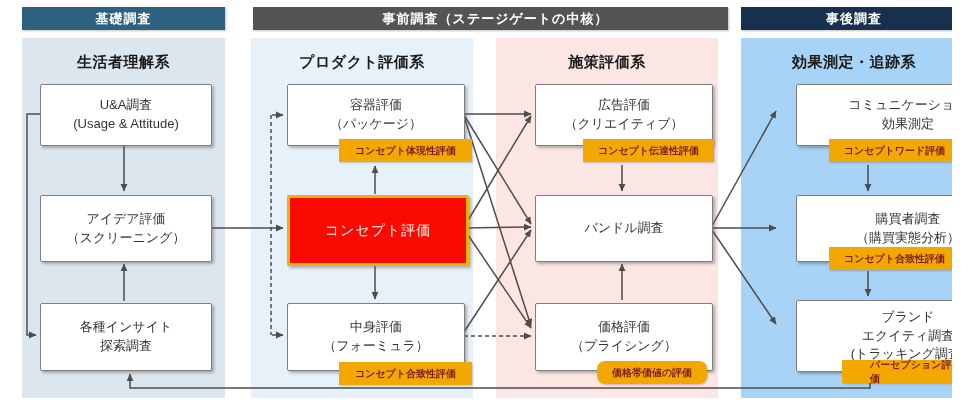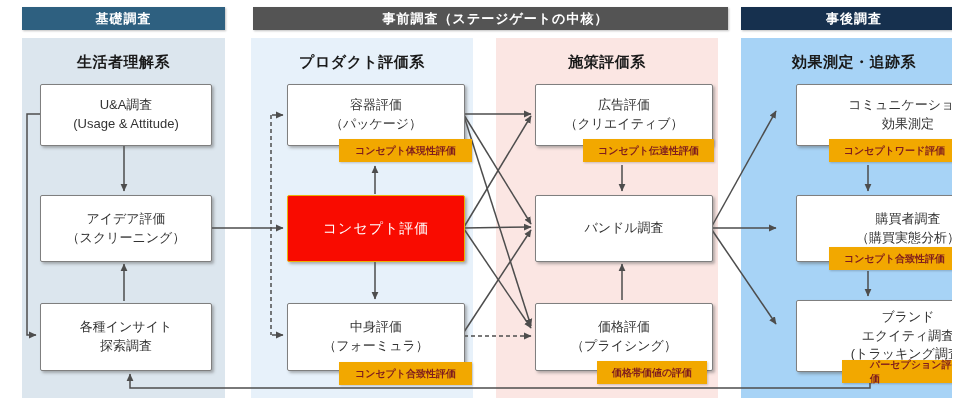--- a/index.html
+++ b/index.html
@@ -15,21 +15,21 @@
   .colbg2{left:251px;width:222px;background:#E7F1FA;}
   .colbg3{left:496px;width:222px;background:#FBE6E3;}
   .colbg4{left:741px;width:226px;background:#A7D3F6;}
   .coltitle{position:absolute;top:52px;height:20px;display:flex;align-items:center;justify-content:center;
        font-size:15px;font-weight:bold;color:#1a1a1a;letter-spacing:.5px;}
   .ct1{left:22px;width:203px;}.ct2{left:251px;width:222px;}.ct3{left:496px;width:222px;}.ct4{left:741px;width:226px;}
   svg.arrows{position:absolute;left:0;top:0;z-index:2;}
   .box{position:absolute;z-index:3;background:#ffffff;border:1px solid #7F7F7F;border-radius:2px;
        box-shadow:2px 2px 3px rgba(90,90,90,.45);display:flex;align-items:center;justify-content:center;
        text-align:center;font-size:13px;color:#333333;line-height:1.45;white-space:pre-line;}
-  .box.red{background:#F90B00;border:1px solid #eab308;color:#ffffff;font-size:14px;letter-spacing:1px;}
+  .box.red{background:#F90B00;border:3px solid #eab308;color:#ffffff;font-size:14px;letter-spacing:1px;}
   .c1{left:40px;width:170px;}
   .c2{left:287px;width:176px;}
   .c3{left:535px;width:176px;}
   .c4{left:796px;width:176px;padding-left:23px;}
   .r1{top:84px;height:60px;}
   .r2{top:195px;height:65px;}
   .r3{top:303px;height:66px;}
   .tag{position:absolute;z-index:4;height:23px;background:#F2A800;color:#7f1d1d;font-size:10px;font-weight:bold;
        display:flex;align-items:center;justify-content:center;box-sizing:border-box;padding:0 4px;
        box-shadow:1px 1px 2px rgba(0,0,0,.2);}
@@ -118,18 +118,18 @@
 効果測定</div>
   <div class="box c4 r2">購買者調査
 （購買実態分析）</div>
   <div class="box c4" style="top:300px;height:70px;">ブランド
 エクイティ調査
 (トラッキング調査)</div>
 
   <div class="tag" style="left:339px;top:139px;width:133px;">コンセプト体現性評価</div>
   <div class="tag" style="left:339px;top:362px;width:133px;">コンセプト合致性評価</div>
   <div class="tag" style="left:583px;top:139px;width:131px;">コンセプト伝達性評価</div>
-  <div class="tag" style="left:597px;top:361px;width:110px;">価格帯価値の評価</div>
+  <div class="tag" style="left:597px;top:361px;width:110px;border-radius:8px;">価格帯価値の評価</div>
   <div class="tag" style="left:829px;top:139px;width:131px;">コンセプトワード評価</div>
   <div class="tag" style="left:829px;top:247px;width:131px;">コンセプト合致性評価</div>
   <div class="tag" style="left:842px;top:360px;width:118px;padding-left:28px;">パーセプション評価</div>
 
 </div>
 
 </body></html>

